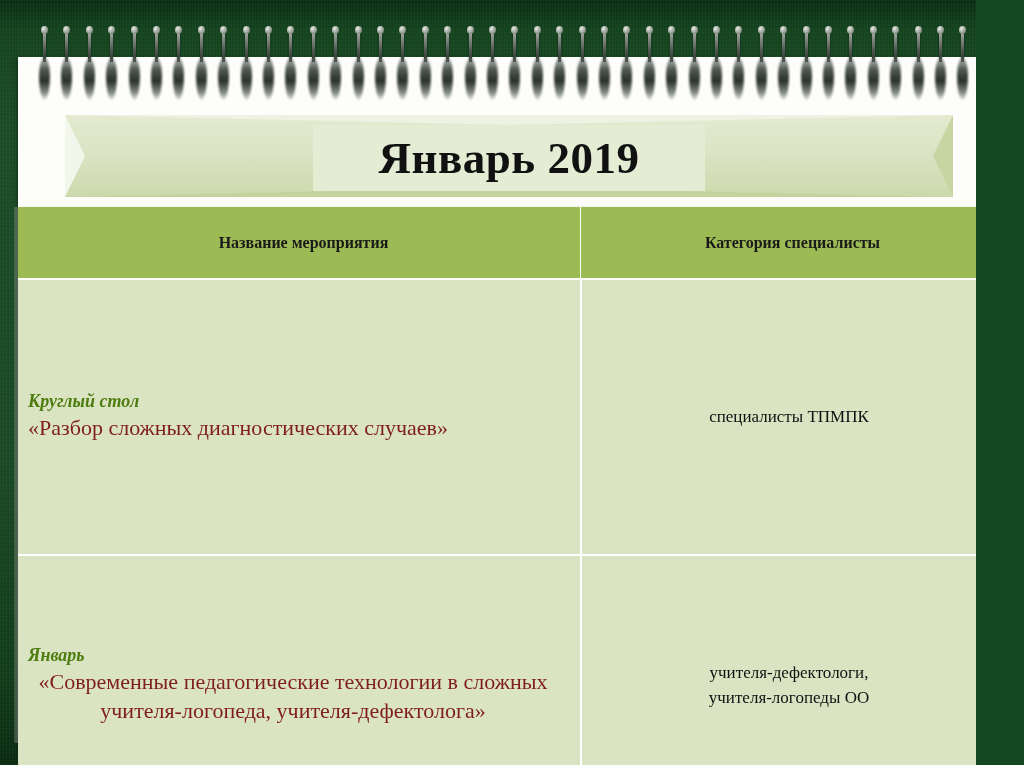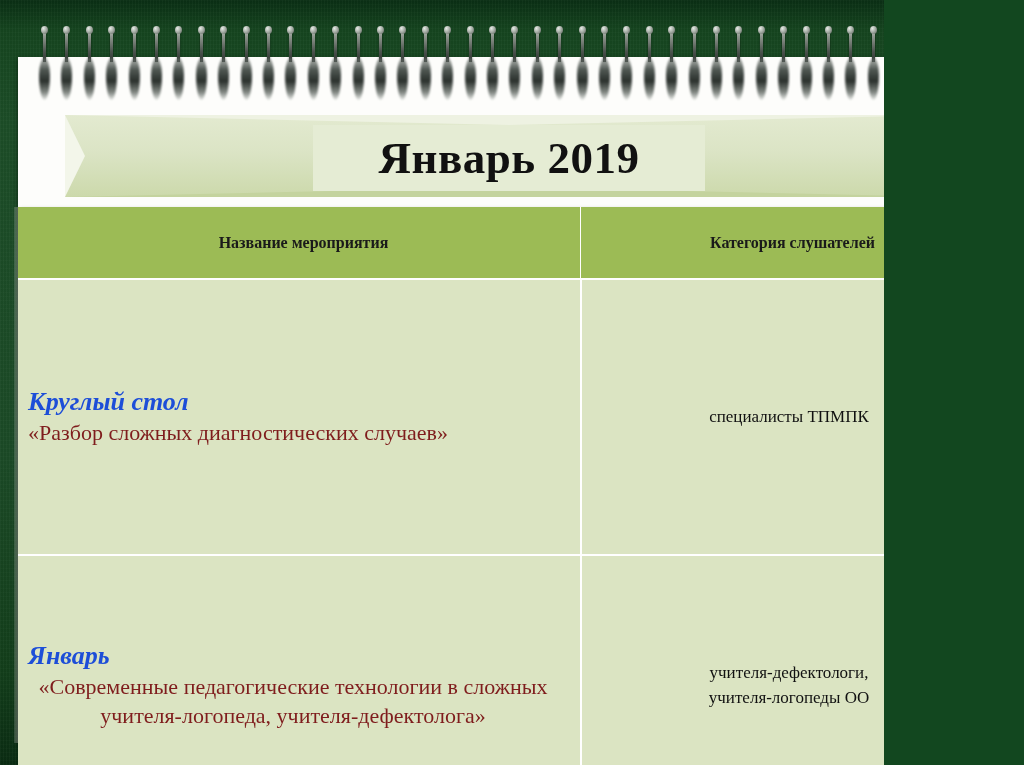--- a/index.html
+++ b/index.html
@@ -8,21 +8,21 @@
   html, body {
     width:1024px; height:765px;
     font-family:"Liberation Serif", serif;
     background:#12471f;
     overflow:hidden;
   }
 
   
   #slide {
     position:relative;
-    width:884px; height:765px;
+    width:976px; height:765px;
     background:
       linear-gradient(180deg,#0a2f14 0%,#15451f 4%,#1c4d27 16%,#1b4a26 60%,#123e1a 88%,#0a2c12 100%);
     overflow:hidden;
   }
   
   #slide::before{
     content:"";
     position:absolute; inset:0;
     background:
       repeating-linear-gradient(90deg, rgba(255,255,255,.022) 0 1px, rgba(0,0,0,.018) 1px 3px),
@@ -152,22 +152,22 @@
   .row-1 td { height:276px; }
   .row-2 td { height:260px; }
 
   
   .event-cell { text-align:left; padding-left:32px; padding-right:14px; }
   .event-kind {
     display:block;
     font-family:"Liberation Serif", serif;
     font-weight:700;
     font-style:italic;
-    font-size:26px;
-    color:#1d4ed8;
+    font-size:18px;
+    color:#4d7c0f;
     margin-bottom:2px;
   }
   .event-title {
     display:block;
     font-family:"Liberation Serif", serif;
     font-size:22px;
     line-height:1.3;
     color:#7f1d1d;
   }
   .row-2 .event-cell { padding-left:26px; }
@@ -429,21 +429,21 @@
   <div id="left-gutter"></div>
 
   <table id="event-table">
     <colgroup>
         <col class="c1">
         <col class="c2">
       </colgroup>
     <thead>
       <tr>
         <th>Название мероприятия</th>
-        <th>Категория слушателей</th>
+        <th>Категория специалисты</th>
       </tr>
     </thead>
     <tbody>
       <tr class="row-1">
         <td class="event-cell">
           <span class="event-kind">Круглый стол</span>
           <span class="event-title">«Разбор сложных диагностических случаев»</span>
         </td>
         <td class="audience-cell">
           <span class="audience-line">специалисты  ТПМПК</span>

